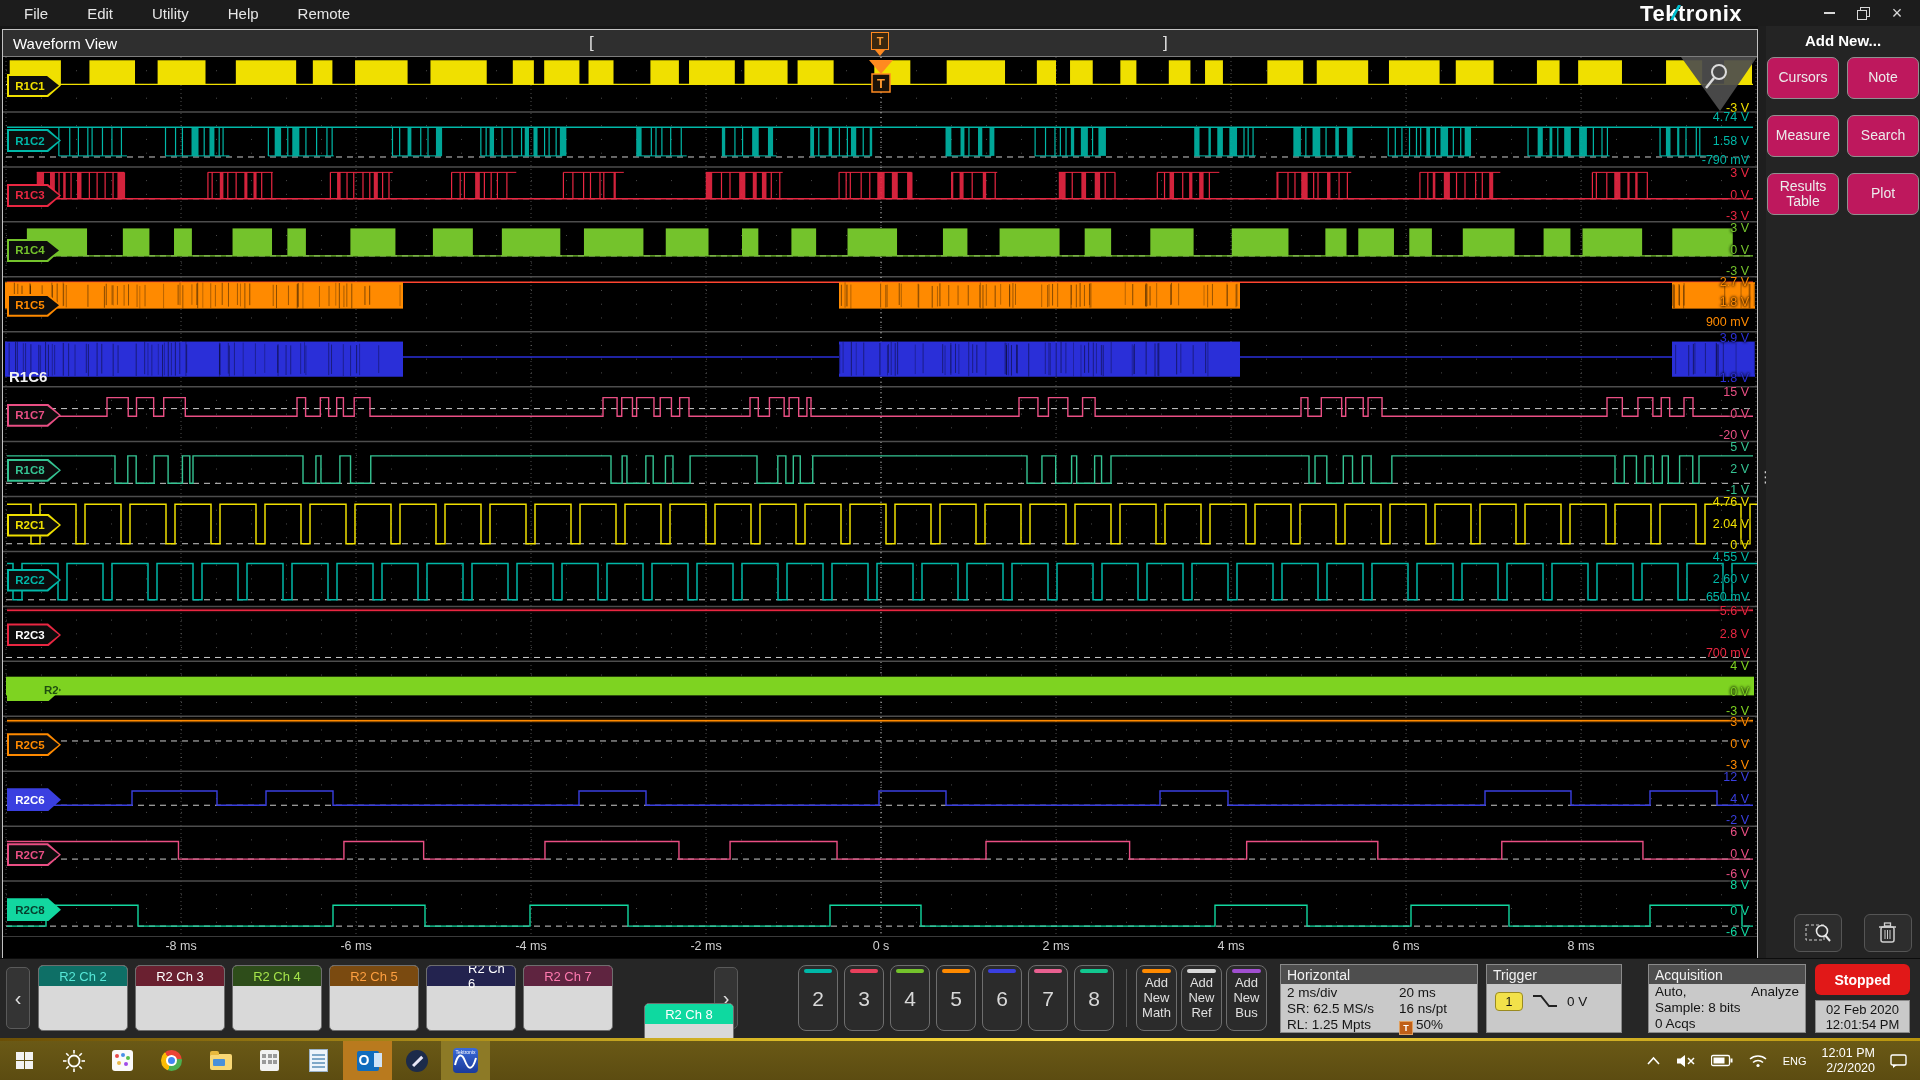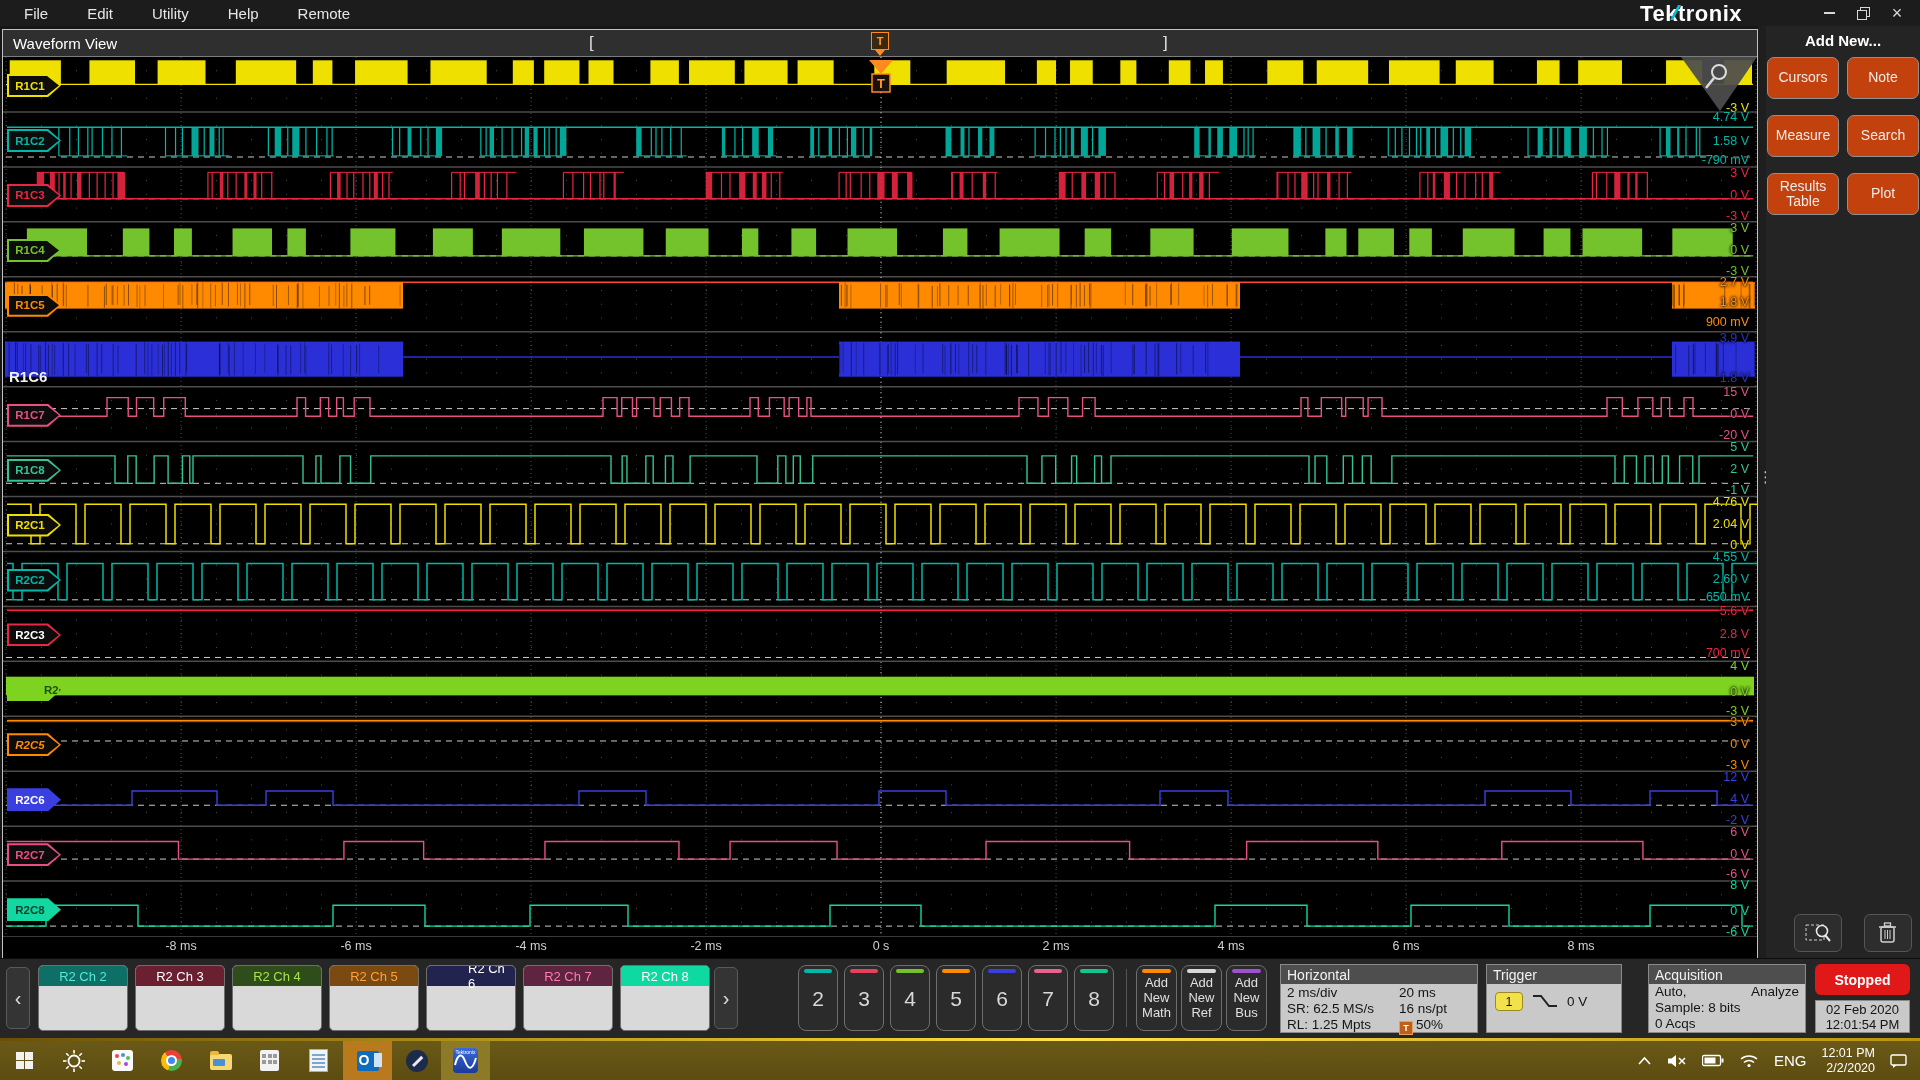--- a/index.html
+++ b/index.html
@@ -27,21 +27,21 @@
   .ch-label-plain{position:absolute;color:#f2f2f2;font-size:15px;font-weight:bold;}
   .scale-label{position:absolute;font-size:12.5px;white-space:nowrap;text-shadow:0 0 3px #000,0 0 3px #000;transform:translateY(-50%);}
   .axis{position:relative;height:21px;background:#000;border-top:1px solid #3a3a3a;}
   .axis .tick{position:absolute;top:2px;transform:translateX(-50%);color:#d0d0d0;font-size:12.5px;}
   .splitter{width:8px;background:#1e1e1e;position:relative;}
   .splitter .grip{position:absolute;top:442px;left:0px;color:#cfcfcf;font-size:15px;letter-spacing:-2px;}
   
   .sidebar{flex:1;background:#242424;position:relative;padding-top:4px;}
   .sb-title{text-align:center;color:#fff;font-weight:bold;font-size:15px;margin:2px 0 8px 0;}
   .sb-grid{display:grid;grid-template-columns:72px 72px;gap:16px 8px;justify-content:center;}
-  .sb-btn{min-height:36px;background:#c2410c;border:1px solid #909090;border-radius:7px;color:#ececec;font-size:14px;display:flex;align-items:center;justify-content:center;text-align:center;line-height:1.1;padding:2px;}
+  .sb-btn{min-height:36px;background:#be185d;border:1px solid #909090;border-radius:7px;color:#ececec;font-size:14px;display:flex;align-items:center;justify-content:center;text-align:center;line-height:1.1;padding:2px;}
   .sb-foot{position:absolute;bottom:6px;right:8px;display:flex;gap:22px;}
   .sb-icon-btn{width:46px;height:36px;background:#2d2d2d;border:1px solid #555;border-radius:6px;display:flex;align-items:center;justify-content:center;}
   
   .bottombar{position:absolute;left:0;right:0;top:958px;height:80px;background:#262626;border-top:1px solid #0c0c0c;}
   .nav-arrow{position:absolute;top:8px;width:22px;height:60px;background:#343434;border:1px solid #5a5a5a;border-radius:5px;color:#e0e0e0;display:flex;align-items:center;justify-content:center;font-size:20px;}
   .ch-card{position:absolute;top:6px;width:90px;height:66px;background:#d9d9d9;border:1px solid #6e6e6e;border-radius:5px;overflow:hidden;box-sizing:border-box;}
   .ch-card .hdr{height:20px;display:flex;align-items:center;justify-content:center;font-size:13px;}
   .num-btn{position:absolute;top:6px;width:40px;height:66px;background:#2b2b2b;border:1px solid #6e6e6e;border-radius:8px;box-sizing:border-box;}
   .num-btn .stripe{margin:3px 5px 0 5px;height:4px;border-radius:2px;}
   .num-btn .num{margin-top:14px;text-align:center;color:#d8d8d8;font-size:21px;}
@@ -873,21 +873,21 @@
               <div class="inner"></div>
               <span style="color: rgb(0, 184, 168);">R2C2</span>
             </div>
             <div class="ch-badge" style="left: 4px; top: 566.442px; background: rgb(234, 39, 66);">
               <div class="inner"></div>
               <span style="color: rgb(255, 255, 255);">R2C3</span>
             </div>
             <div class="ch-badge" style="left: 4px; top: 621.38px; background: rgb(126, 211, 33);">
               <span style="color: rgb(30, 77, 16); padding-left: 37px;">R2C4</span>
             </div>
-            <div class="ch-badge" style="left: 4px; top: 676.317px; background: rgb(255, 138, 0); font-style: italic;">
+            <div class="ch-badge" style="left: 4px; top: 676.317px; background: rgb(255, 138, 0);">
               <div class="inner"></div>
               <span style="color: rgb(255, 138, 0);">R2C5</span>
             </div>
             <div class="ch-badge" style="left: 4px; top: 731.255px; background: rgb(58, 63, 224);">
               <span style="color: rgb(255, 255, 255);">R2C6</span>
             </div>
             <div class="ch-badge" style="left: 4px; top: 786.192px; background: rgb(234, 79, 132);">
               <div class="inner"></div>
               <span style="color: rgb(234, 79, 132);">R2C7</span>
             </div>
@@ -1056,21 +1056,21 @@
       </div>
       <div class="ch-card" style="left: 329px;">
         <div class="hdr" style="background: rgb(122, 74, 16); color: rgb(255, 160, 64);">R2 Ch 5</div>
       </div>
       <div class="ch-card" style="left: 426px;">
         <div class="hdr" style="background: rgb(35, 35, 79); color: rgb(255, 255, 255); padding-left: 41px;">R2 Ch 6</div>
       </div>
       <div class="ch-card" style="left: 523px;">
         <div class="hdr" style="background: rgb(95, 36, 64); color: rgb(255, 122, 176);">R2 Ch 7</div>
       </div>
-      <div class="ch-card" style="left: 620px;">
+      <div class="ch-card" style="left: 644px; margin-top: 38px;">
         <div class="hdr" style="background: rgb(14, 217, 160); color: rgb(255, 255, 255);">R2 Ch 8</div>
       </div>
       <div class="num-btn" style="left: 798px;">
         <div class="stripe" style="background: rgb(0, 184, 168);"></div>
         <div class="num">2</div>
       </div>
       <div class="num-btn" style="left: 844px;">
         <div class="stripe" style="background: rgb(232, 64, 92);"></div>
         <div class="num">3</div>
       </div>
@@ -1204,21 +1204,21 @@
       <svg width="22" height="13">
         <rect x="0.5" y="1.5" width="18" height="10" rx="1.5" fill="none" stroke="#fff" stroke-width="1.3"></rect>
         <rect x="2.5" y="3.5" width="11" height="6" fill="#fff"></rect>
         <rect x="19.5" y="4.5" width="2" height="4" fill="#fff"></rect>
       </svg>
       <svg width="20" height="15">
         <path d="M2 6 A 12 12 0 0 1 18 6" fill="none" stroke="#fff" stroke-width="1.5"></path>
         <path d="M5 9.5 A 7.5 7.5 0 0 1 15 9.5" fill="none" stroke="#fff" stroke-width="1.5"></path>
         <circle cx="10" cy="12.5" r="1.6" fill="#fff"></circle>
       </svg>
-      <span style="font-size:15px;">ENG</span>
+      <span style="font-size:11px;">ENG</span>
       <div class="tray-clock">
         <div>12:01 PM</div>
         <div>2/2/2020</div>
       </div>
       <svg width="18" height="16">
         <rect x="1" y="2" width="15" height="10" rx="1.5" fill="none" stroke="#fff" stroke-width="1.4"></rect>
         <polygon points="3,12 3,15 7,12" fill="#fff"></polygon>
       </svg>
     </div>
   </div>

